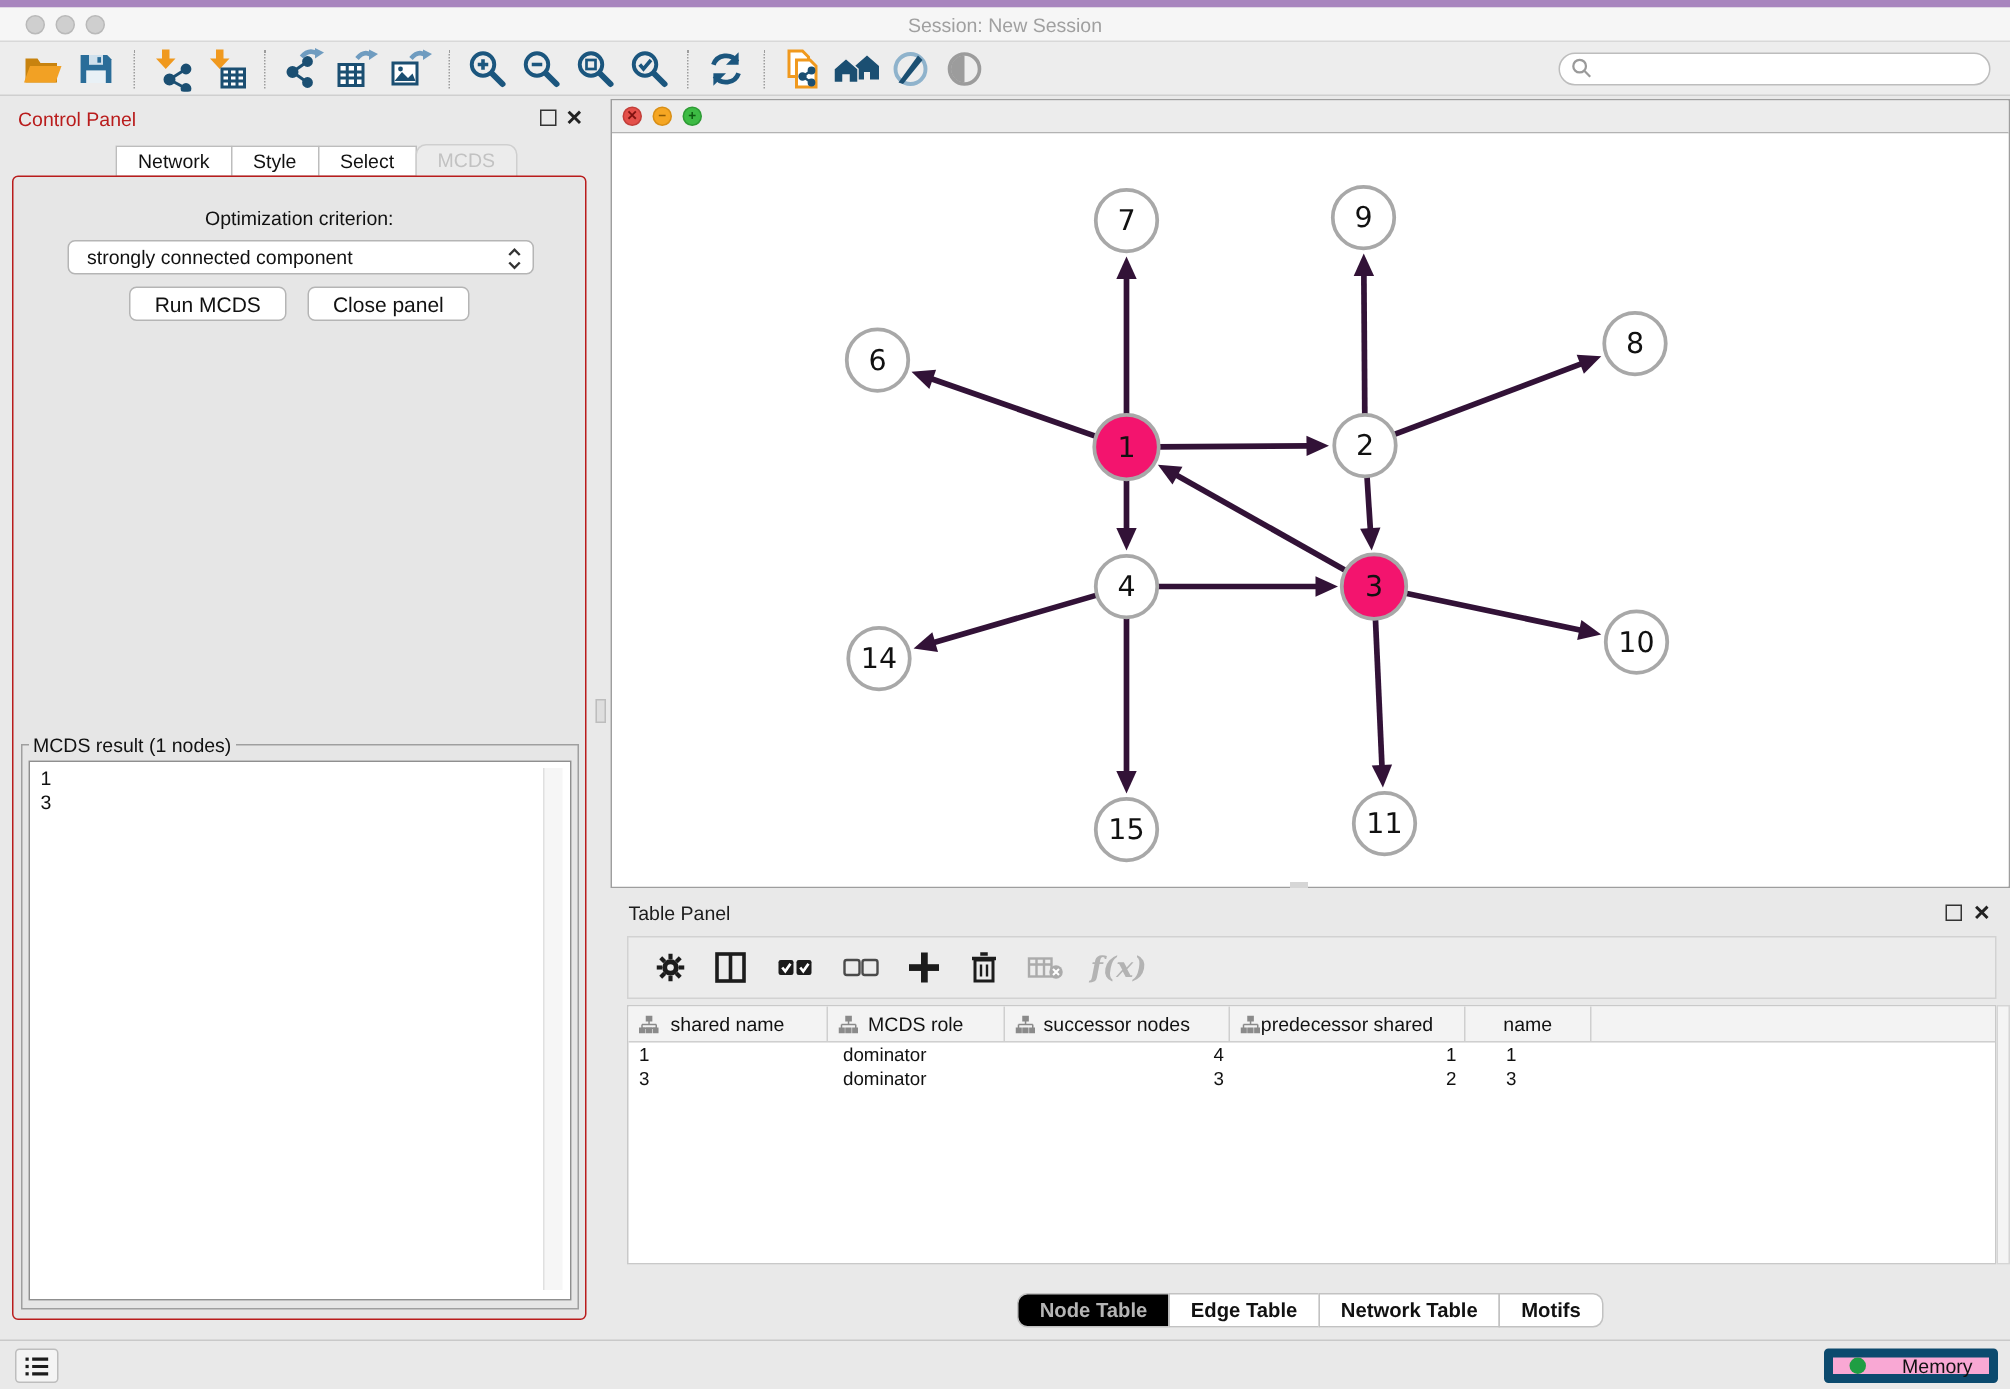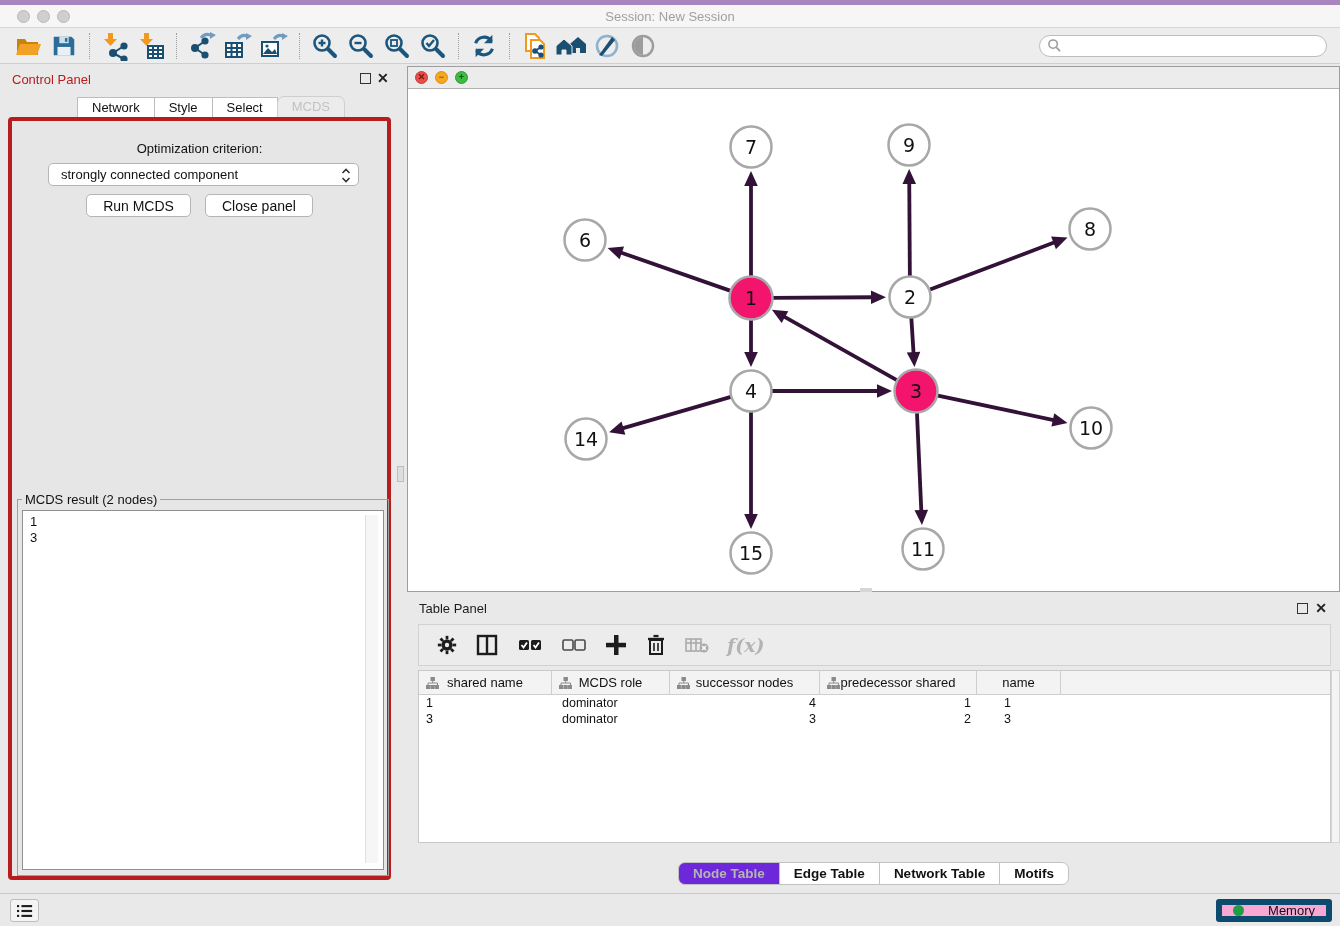--- a/index.html
+++ b/index.html
@@ -21,21 +21,21 @@
   .searchbox input { border:none; outline:none; flex:1; font-size:12px; background:transparent; font-family:"Liberation Sans",sans-serif; }
 
   
   .cp-title { position:absolute; left:12px; top:72px; font-size:13px; color:#b91c1c; }
   .cp-float { position:absolute; left:360px; top:73px; width:11px; height:11px; border:1.5px solid #333; }
   .cp-close { position:absolute; left:377px; top:71px; font-size:14px; font-weight:bold; color:#222; line-height:14px; }
   .cp-tabs { position:absolute; left:77px; top:97px; display:flex; }
   .cp-tab { height:21px; line-height:19px; padding:0 14px; font-size:13px; background:#fff; border:1px solid #bdbdbd; margin-left:-1px; color:#111; }
   .cp-tab.first { margin-left:0; }
   .cp-tab.active { background:#ececec; color:#c2c2c2; border-radius:7px 7px 0 0; border-color:#cfcfcf; position:relative; top:-1px; height:23px; }
-  .cp-body { position:absolute; left:8px; top:117px; width:383px; height:763px; background:#e6e6e6; border:4px solid #b91c1c; border-radius:4px; }
+  .cp-body { position:absolute; left:8px; top:117px; width:383px; height:763px; background:#e6e6e6; border:1px solid #b91c1c; border-radius:4px; }
   .opt-label { position:absolute; left:0; right:0; top:20px; text-align:center; font-size:13px; color:#111; }
   .opt-select { position:absolute; left:36px; top:42px; width:311px; height:23px; background:#fff; border:1px solid #b5b5b5; border-radius:5px; font-size:13px; color:#111; display:flex; align-items:center; padding-left:12px; cursor:pointer; }
   .opt-select .chev { position:absolute; right:7px; top:3px; }
   .cp-buttons { position:absolute; left:0; right:0; top:73px; display:flex; justify-content:center; gap:14px; }
   .mac-btn { height:23px; background:#fff; border:1px solid #b5b5b5; border-radius:5px; font-size:14px; color:#111; padding:0 16px; font-family:"Liberation Sans",sans-serif; cursor:pointer; }
   .result-fieldset { position:absolute; left:5px; top:371px; width:372px; height:384px; border:1px solid #9f9f9f; }
   .result-fieldset legend { font-size:13px; color:#111; margin-left:4px; padding:0 3px; }
   .result-box { position:absolute; left:4px; top:3px; right:4px; bottom:5px; background:#fff; border:1px solid #8f8f8f; font-size:13px; color:#111; padding:3px 0 0 7px; line-height:16px; }
   .result-scroll { position:absolute; right:5px; top:4px; bottom:6px; width:13px; background:#f6f6f6; border-left:1px solid #e0e0e0; }
 
@@ -62,21 +62,21 @@
   .fx { font-family:"DejaVu Serif", serif; font-style:italic; font-size:19px; color:#b3b3b3;font-weight:bold; }
   .tp-table { position:absolute; left:11px; top:73px; right:9px; height:173px; background:#fff; border:1px solid #c9c9c9; }
   .tp-scroll { position:absolute; right:0; top:73px; width:9px; height:173px; background:#f4f4f4; border:1px solid #d5d5d5; }
   .tp-head { display:flex; height:24px; background:#f3f3f3; border-bottom:1px solid #cfcfcf; }
   .th { position:relative; border-right:1px solid #cfcfcf; display:flex; align-items:center; justify-content:center; font-size:13px; color:#111; }
   .th .hicon { position:absolute; left:7px; top:6px; }
   .tp-row { display:flex; height:16px; font-size:12.5px; color:#111; align-items:center; }
   .td { overflow:hidden; white-space:nowrap; }
   .tp-tabs { position:absolute; left:0; right:0; top:265px; display:flex; justify-content:center; }
   .tp-tab { height:23px; line-height:21px; padding:0 14px; font-size:13.5px; font-weight:bold; background:#fff; border:1px solid #c2c2c2; margin-left:-1px; color:#111; }
-  .tp-tab.active { background:#6d28d9; color:#b5b5b5; }
+  .tp-tab.active { background:#000000; color:#b5b5b5; }
   .tp-tab.first { border-radius:7px 0 0 7px; margin-left:0; }
   .tp-tab.last { border-radius:0 7px 7px 0; }
 
   
   .statusbar { position:absolute; left:0; top:893px; width:1340px; height:33px; background:#e9e9e9; border-top:1px solid #c9c9c9; }
   .sb-list { position:absolute; left:10px; top:5px; width:29px; height:23px; background:#f4f4f4; border:1px solid #bdbdbd; border-radius:3px; display:flex; align-items:center; justify-content:center; cursor:pointer; }
   .sb-mem { position:absolute; right:8px; top:5px; height:23px; background:#f9a8d4; border:6px solid #0c4a6e; border-radius:3px; display:flex; align-items:center; gap:24px; padding:0 11px; font-size:13px; color:#111; cursor:pointer; }
   .mem-dot { width:11px; height:11px; border-radius:50%; background:#1f9e43; }
 </style>
 </head>
@@ -268,21 +268,21 @@
       <svg class="chev" width="10" height="17" viewBox="0 0 10 17">
         <path d="M1.5 6 L5 2.5 L8.5 6" stroke="#333" stroke-width="1.6" fill="none"></path>
         <path d="M1.5 11 L5 14.5 L8.5 11" stroke="#333" stroke-width="1.6" fill="none"></path>
       </svg>
     </div>
     <div class="cp-buttons">
       <button class="mac-btn">Run MCDS</button>
       <button class="mac-btn">Close panel</button>
     </div>
     <fieldset class="result-fieldset">
-      <legend>MCDS result (2 nodes)</legend>
+      <legend>MCDS result (1 nodes)</legend>
       <div class="result-box">
         <div>1</div>
         <div>3</div>
         <div class="result-scroll"></div>
       </div>
     </fieldset>
   </div>
 
   <div class="net-window">
     <div class="nw-titlebar">

